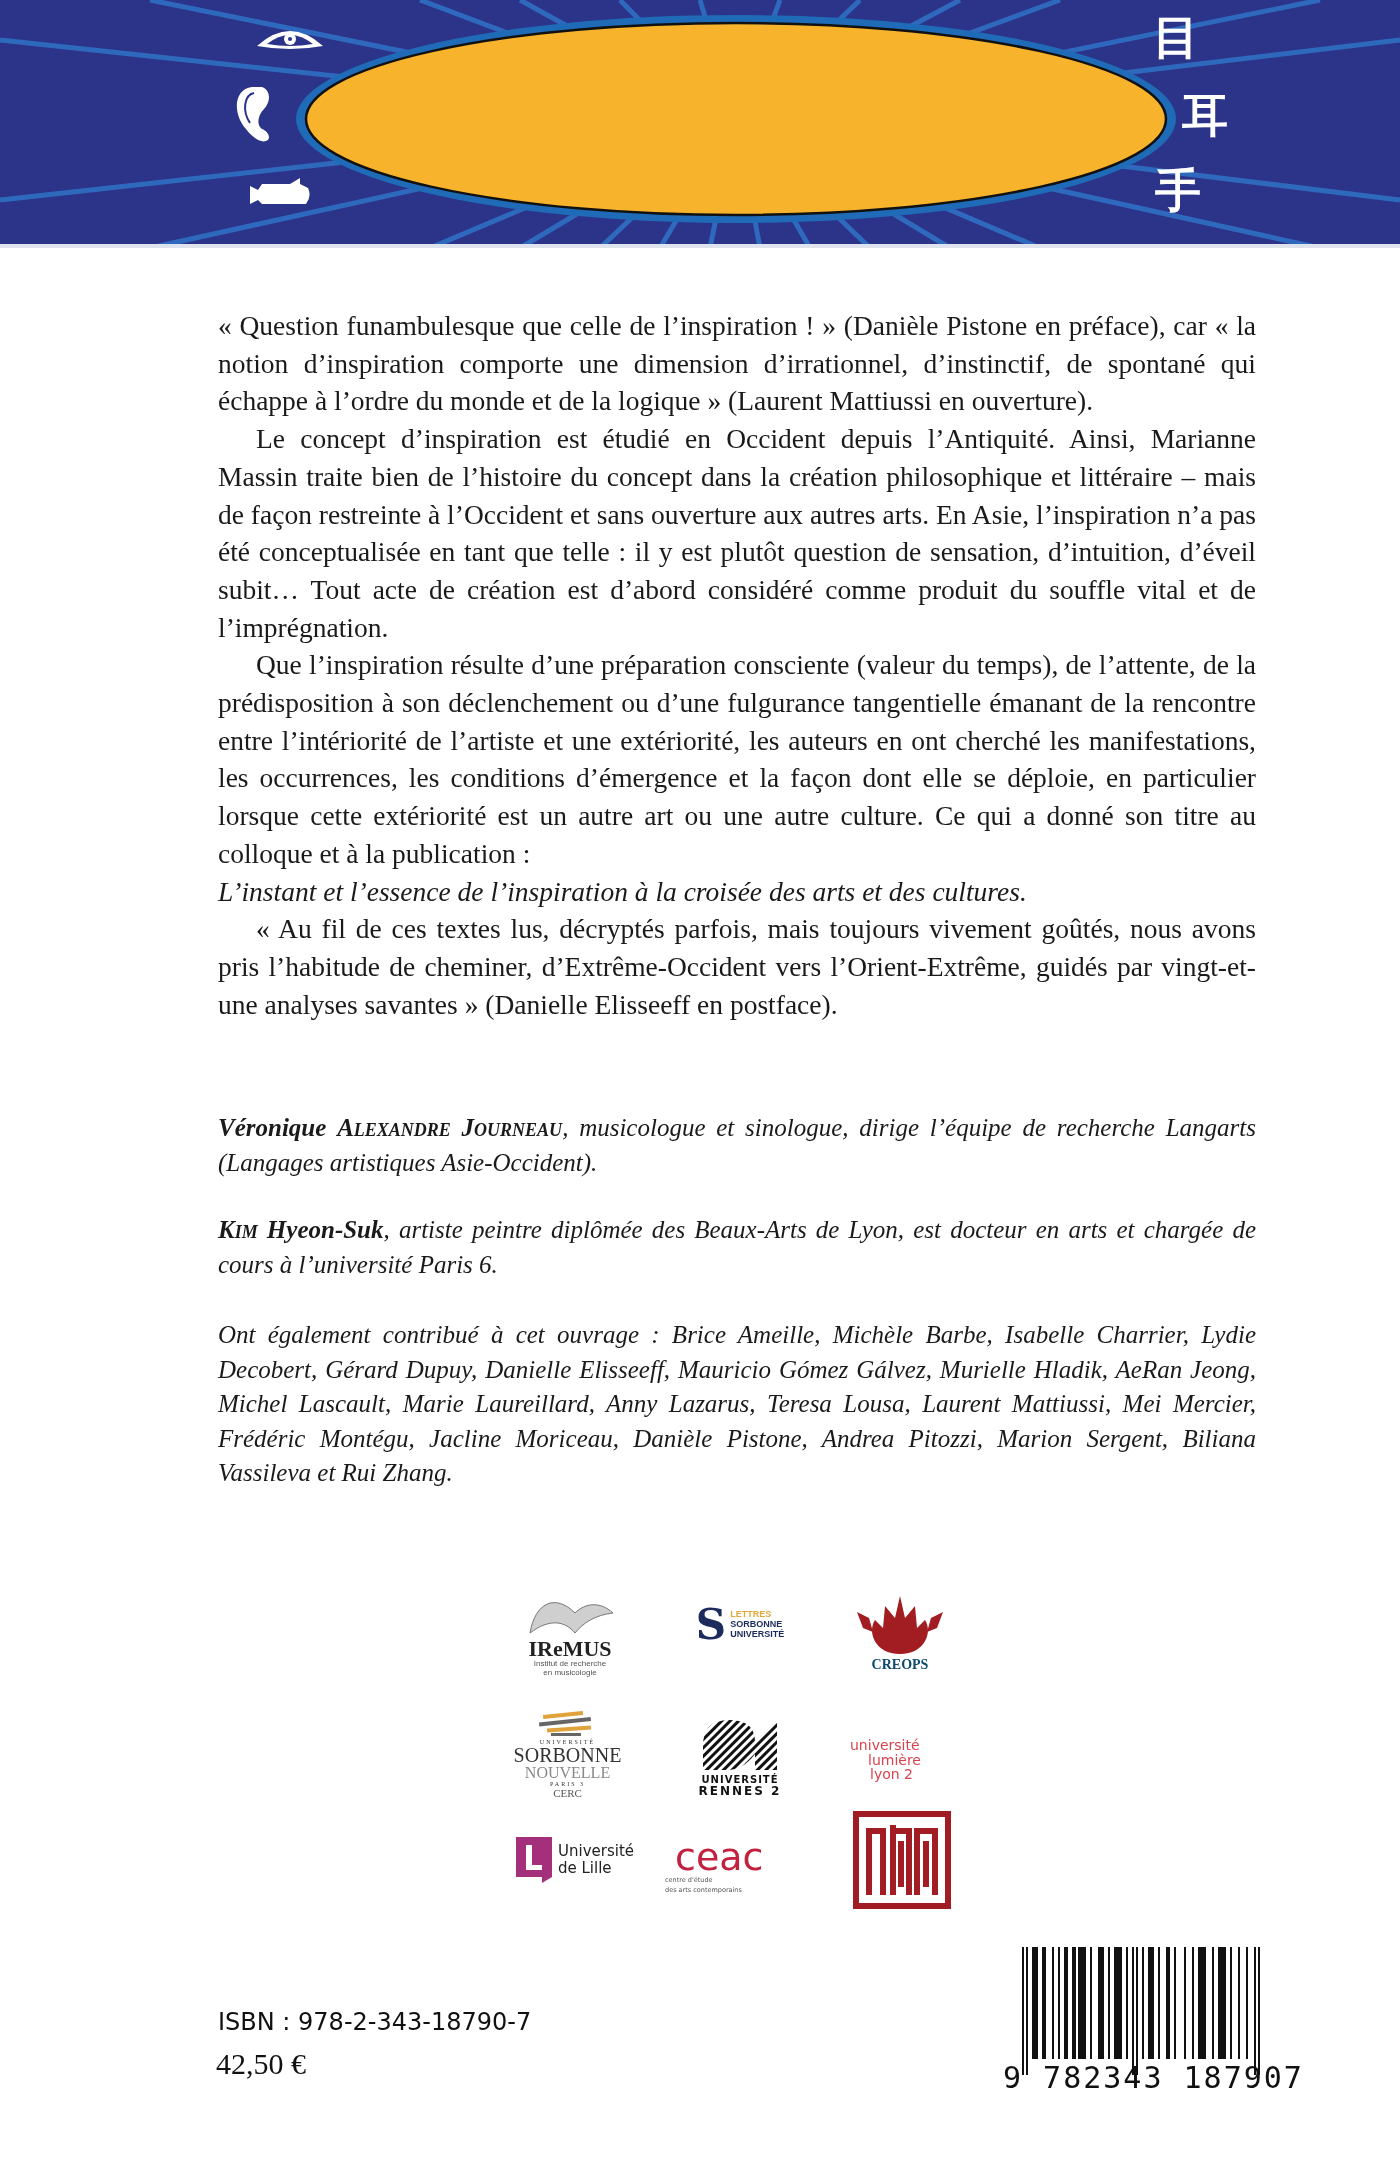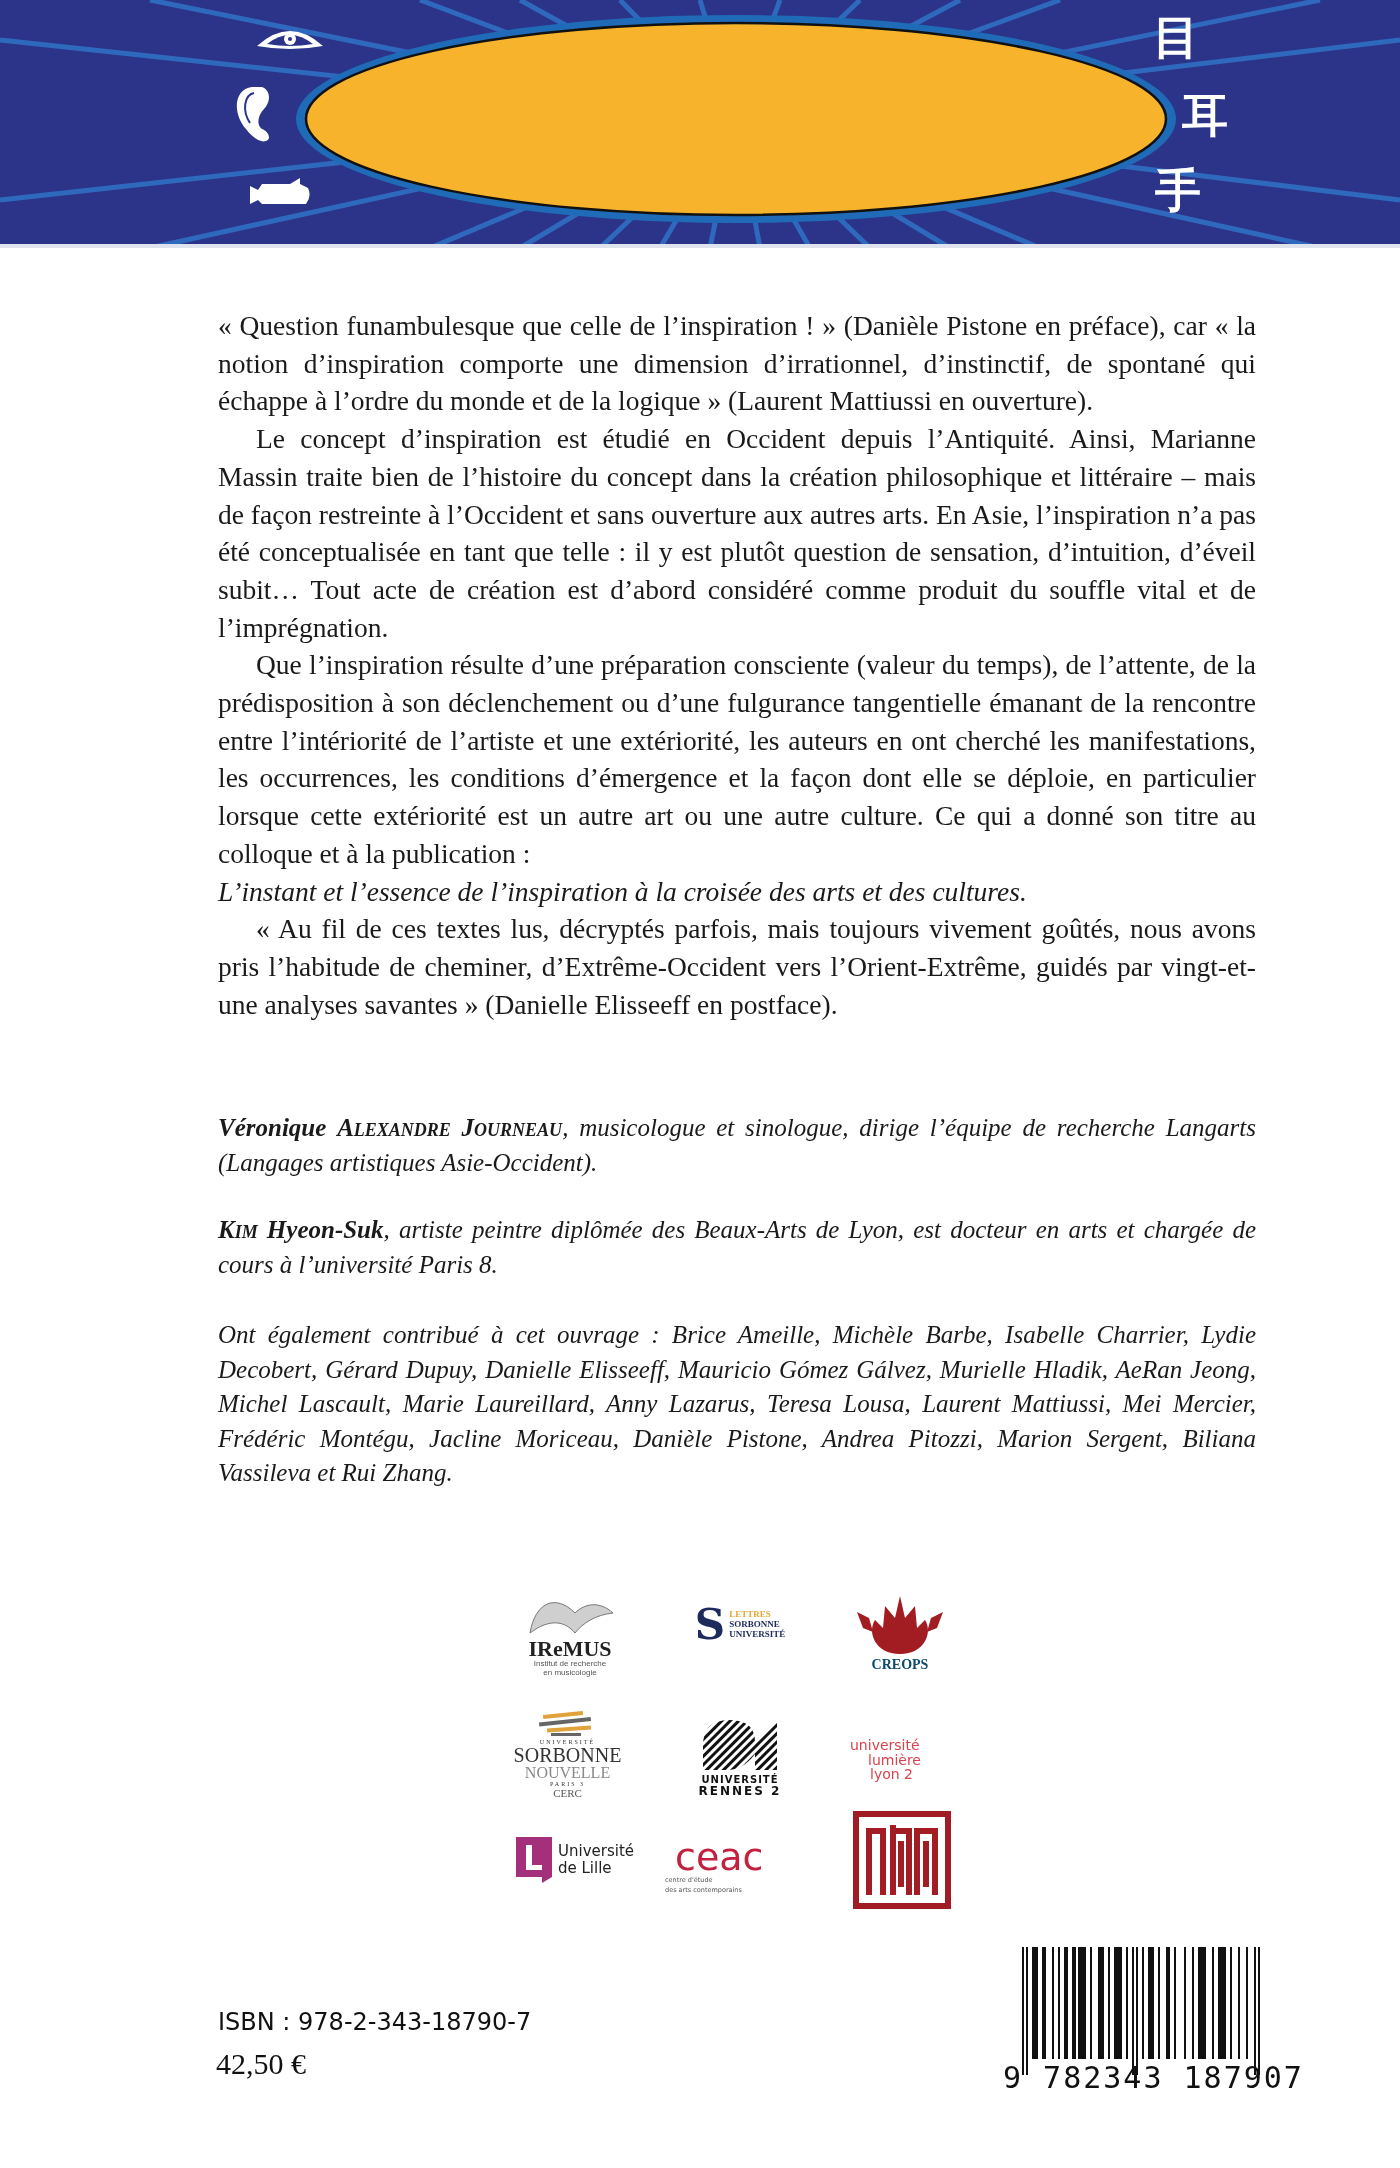--- a/index.html
+++ b/index.html
@@ -85,39 +85,39 @@
   <p class="first">« Question funambulesque que celle de l’inspiration ! » (Danièle Pistone en préface), car « la notion d’inspiration comporte une dimension d’irrationnel, d’instinctif, de spontané qui échappe à l’ordre du monde et de la logique » (Laurent Mattiussi en ouverture).</p>
   <p>Le concept d’inspiration est étudié en Occident depuis l’Antiquité. Ainsi, Marianne Massin traite bien de l’histoire du concept dans la création philosophique et littéraire – mais de façon restreinte à l’Occident et sans ouverture aux autres arts. En Asie, l’inspiration n’a pas été conceptualisée en tant que telle : il y est plutôt question de sensation, d’intuition, d’éveil subit… Tout acte de création est d’abord considéré comme produit du souffle vital et de l’imprégnation.</p>
   <p><span>Que l’inspiration résulte d’une préparation consciente (valeur du temps), de l’attente, de la prédisposition à son déclenchement ou d’une fulgurance tangentielle émanant de la rencontre entre l’intériorité de l’artiste et une extériorité, les auteurs en ont cherché les manifestations, les occurrences, les conditions d’émergence et la façon dont elle se déploie, en particulier lorsque cette extériorité est un autre art ou une autre culture. Ce qui a donné son titre au colloque et à la publication :</span><br><span class="it">L’instant et l’essence de l’inspiration à la croisée des arts et des cultures.</span></p>
   <p>« Au fil de ces textes lus, décryptés parfois, mais toujours vivement goûtés, nous avons pris l’habitude de cheminer, d’Extrême-Occident vers l’Orient-Extrême, guidés par vingt-et-une analyses savantes » (Danielle Elisseeff en postface).</p>
 </div>
 
 <div class="bio" style="top:1111px">
   <p><span class="nm">Véronique</span> <span class="nm sc">Alexandre Journeau</span><span>, musicologue et sinologue, dirige l’équipe de recherche Langarts (Langages artistiques Asie-Occident).</span></p>
 </div>
 <div class="bio" style="top:1213px">
-  <p><span class="nm sc">Kim</span> <span class="nm">Hyeon-Suk</span><span>, artiste peintre diplômée des Beaux-Arts de Lyon, est docteur en arts et chargée de cours à l’université Paris 8.</span></p>
+  <p><span class="nm sc">Kim</span> <span class="nm">Hyeon-Suk</span><span>, artiste peintre diplômée des Beaux-Arts de Lyon, est docteur en arts et chargée de cours à l’université Paris 6.</span></p>
 </div>
 <div class="bio" style="top:1318px">
   <p>Ont également contribué à cet ouvrage : Brice Ameille, Michèle Barbe, Isabelle Charrier, Lydie Decobert, Gérard Dupuy, Danielle Elisseeff, Mauricio Gómez Gálvez, Murielle Hladik, AeRan Jeong, Michel Lascault, Marie Laureillard, Anny Lazarus, Teresa Lousa, Laurent Mattiussi, Mei Mercier, Frédéric Montégu, Jacline Moriceau, Danièle Pistone, Andrea Pitozzi, Marion Sergent, Biliana Vassileva et Rui Zhang.</p>
 </div>
 
 <div class="logos">
 
   <div class="logo" style="left:10px;top:5px;width:120px;height:110px">
     <svg width="90" height="45" viewBox="0 0 90 45">
       <path d="M5 40 C10 10 30 0 50 20 C60 10 75 8 88 20 C70 22 58 30 50 40 C40 28 25 25 5 40 Z" fill="#cfcfcf" stroke="#777" stroke-width="1"></path>
     </svg>
     <div style="font-family:'Liberation Serif',serif;font-weight:bold;font-size:22px;color:#222;line-height:1">IReMUS</div>
     <div style="font-family:'Liberation Sans',sans-serif;font-size:8px;color:#555;line-height:1.1">Institut de recherche</div>
     <div style="font-family:'Liberation Sans',sans-serif;font-size:8px;color:#555;line-height:1.1">en musicologie</div>
   </div>
   <div class="logo" style="left:185px;top:20px;width:110px;height:60px;flex-direction:row">
     <div style="font-family:'DejaVu Serif',serif;font-size:42px;font-weight:bold;color:#1d2a5c;line-height:1;margin-right:4px">S</div>
-    <div style="display:flex;flex-direction:column;font-family:Liberation Serif, serif;font-size:9px;line-height:1.1;font-weight:bold">
+    <div style="display:flex;flex-direction:column;font-family:Liberation Sans, sans-serif;font-size:9px;line-height:1.1;font-weight:bold">
       <span style="color:#e2a93a">LETTRES</span>
       <span style="color:#1d2a5c">SORBONNE</span>
       <span style="color:#1d2a5c">UNIVERSITÉ</span>
     </div>
   </div>
   <div class="logo" style="left:345px;top:5px;width:110px;height:105px">
     <svg width="90" height="65" viewBox="0 0 90 65">
       <path d="M45 62 C20 62 12 40 20 28 L28 36 L30 14 L40 26 L45 4 L50 26 L60 14 L62 36 L70 28 C78 40 70 62 45 62 Z" fill="#a21d22"></path>
       <path d="M2 20 L14 26 L18 40 L8 36 Z M88 20 L76 26 L72 40 L82 36 Z" fill="#a21d22"></path>
     </svg>

